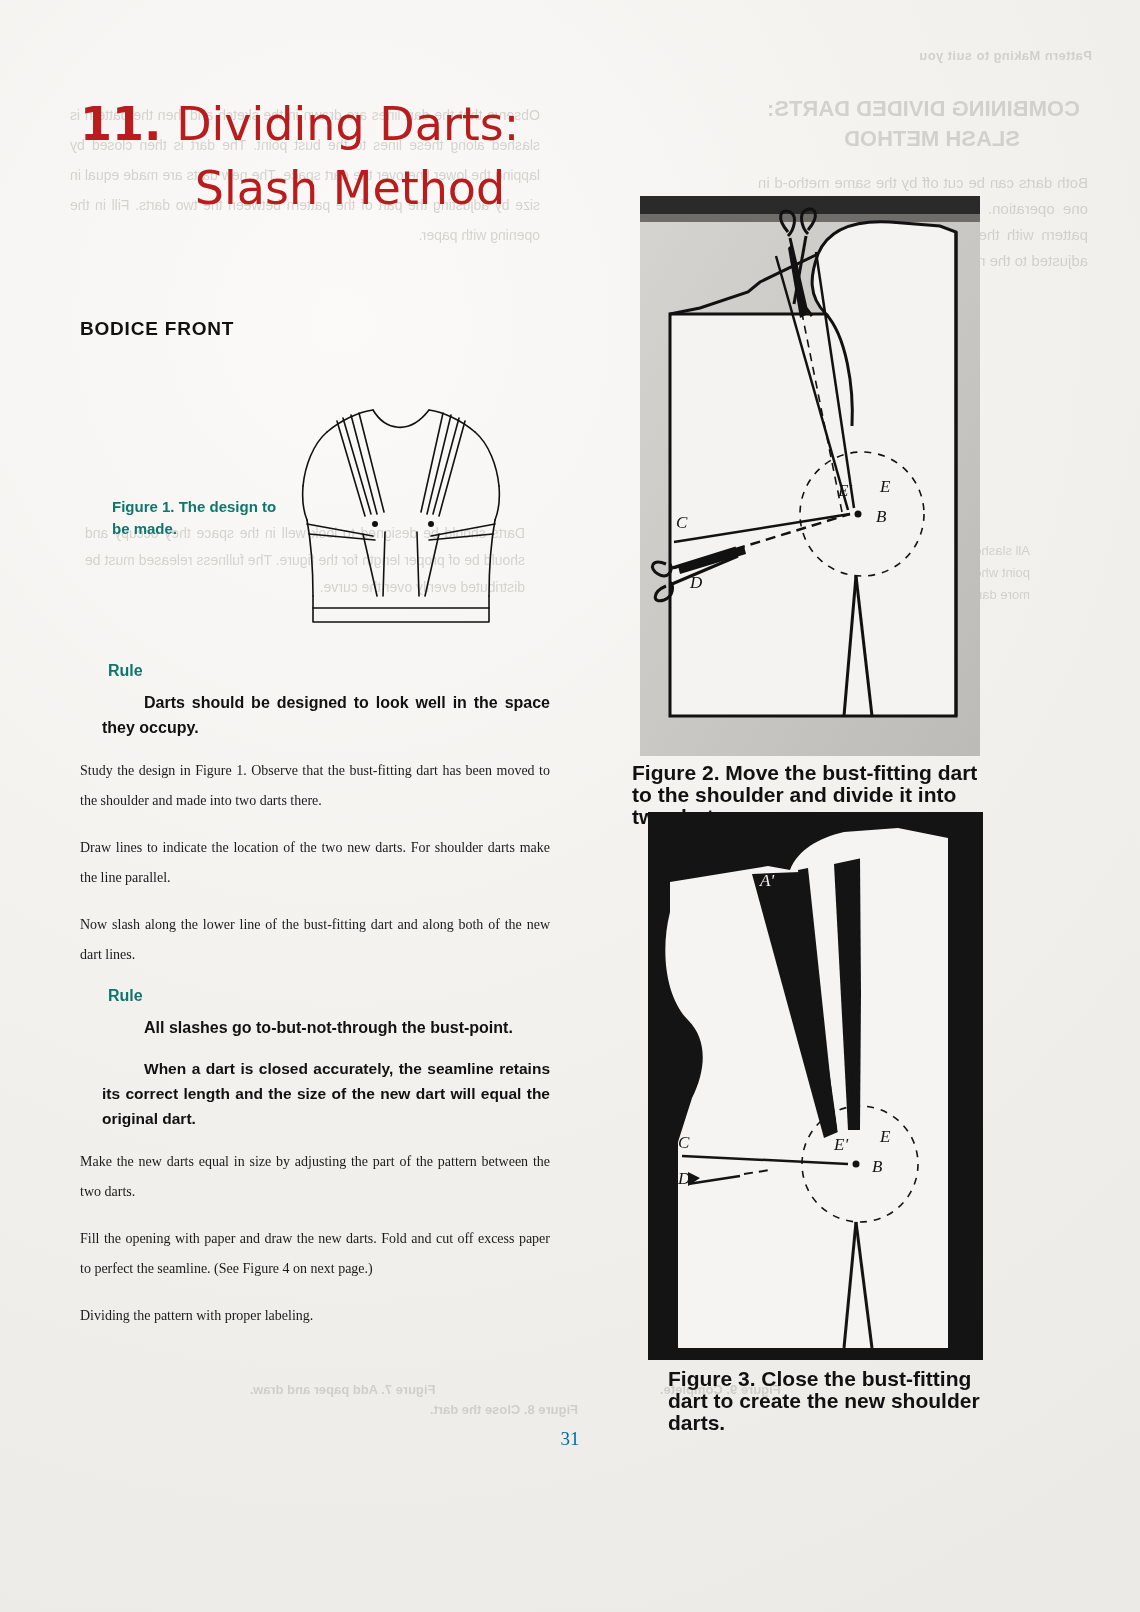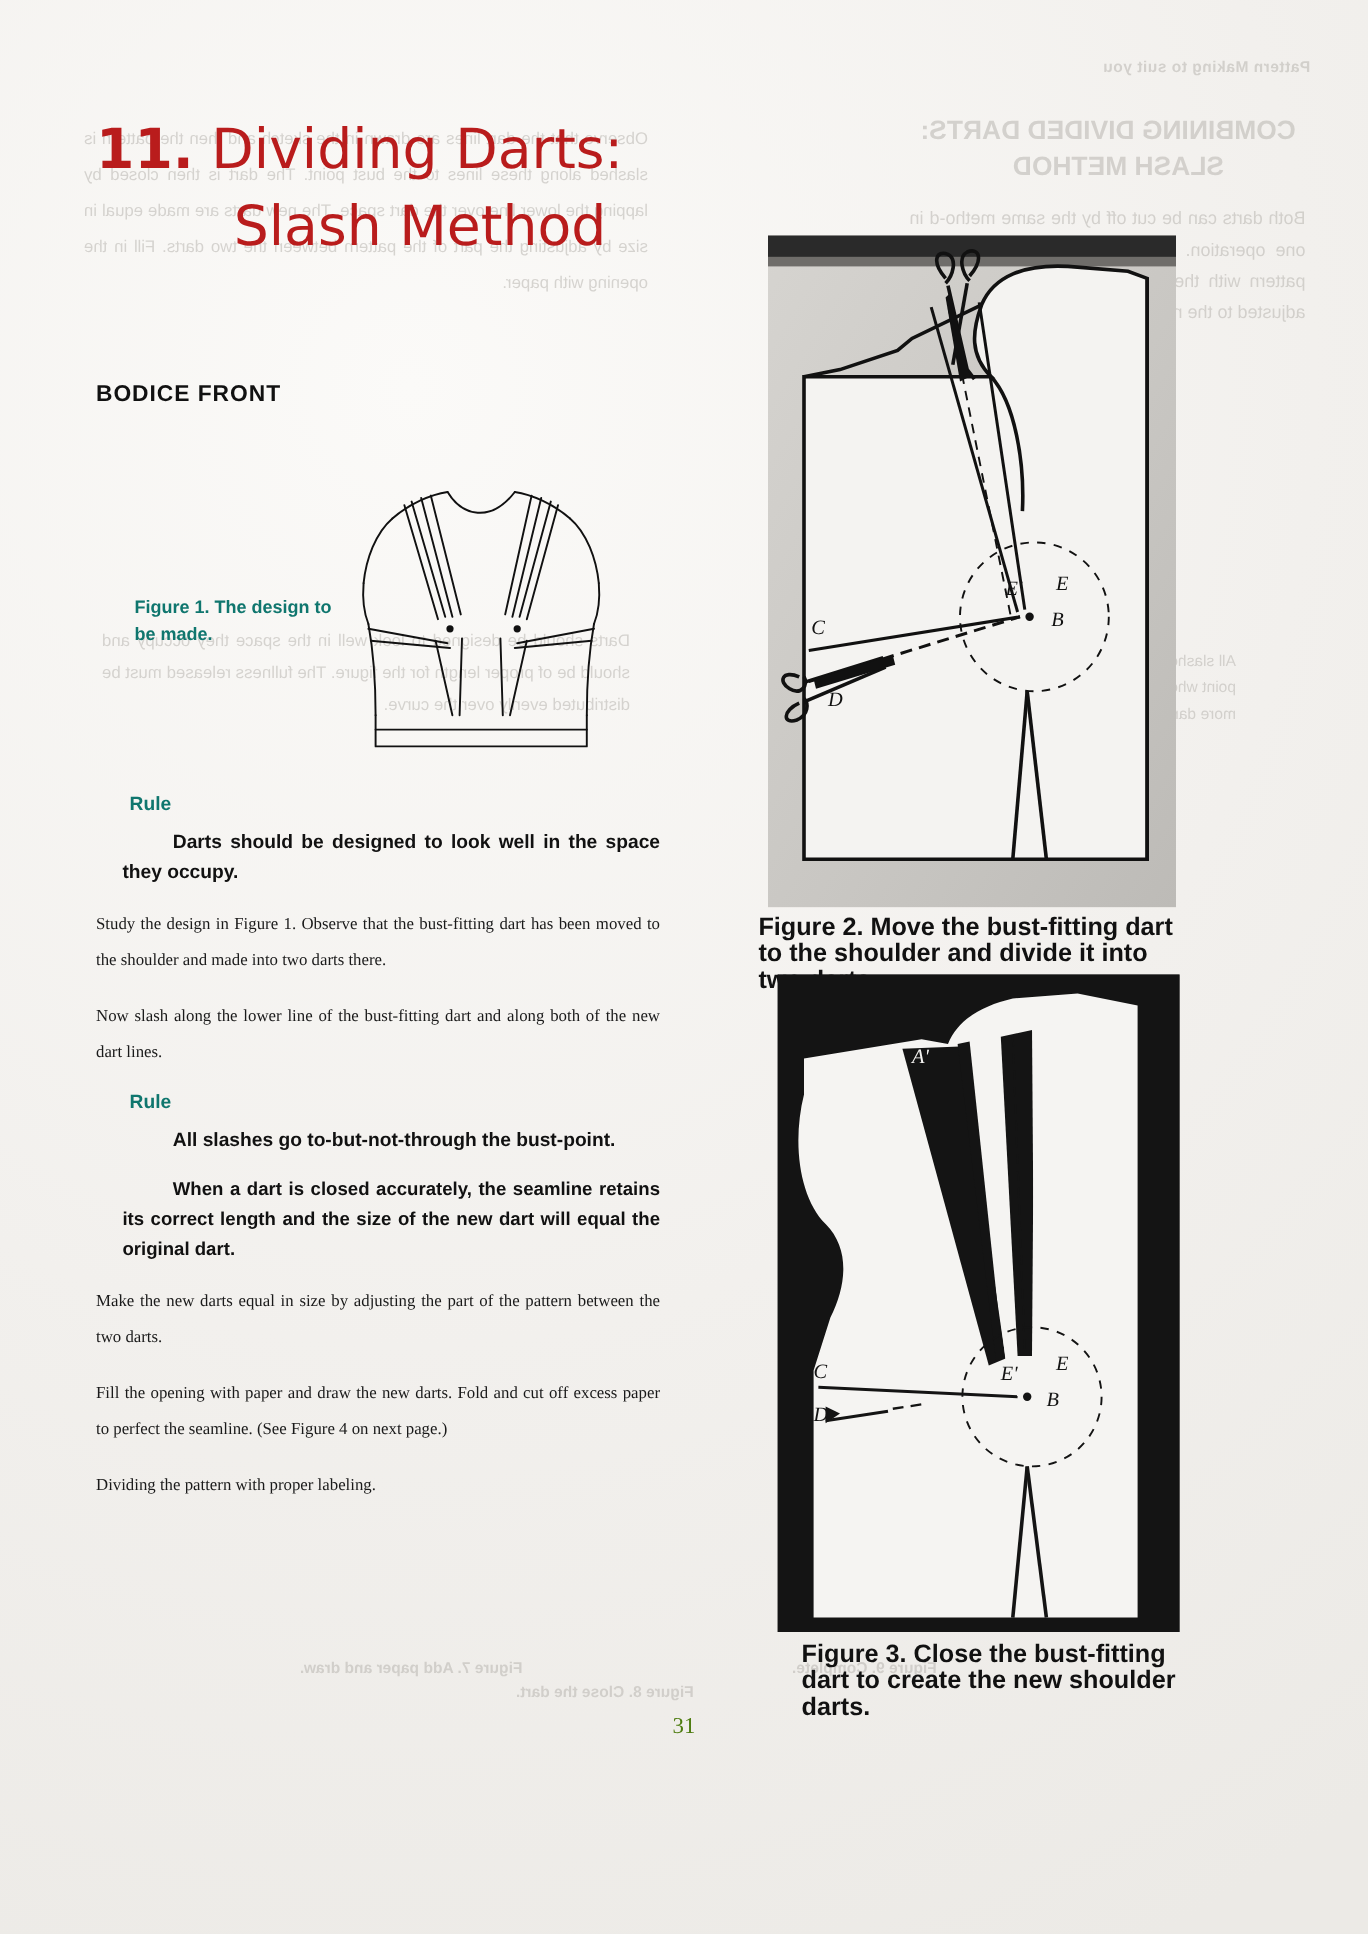--- a/index.html
+++ b/index.html
@@ -93,21 +93,21 @@
   .fig-caption {
     position:absolute;
     font-family:"Liberation Sans", sans-serif;
     font-size:21px; font-weight:bold; line-height:22px; color:#111;
   }
   .cap2 { left:632px; top:762px; width:360px; }
   .cap3 { left:668px; top:1368px; width:340px; }
 
   .pagenum {
     position:absolute; left:0; right:0; top:1428px; text-align:center;
-    font-size:19px; color:#4d7c0f;
+    font-size:19px; color:#0369a1;
   }
   svg { display:block; }
 </style>
 </head>
 <body>
 
 <div class="page"></div>
 
 <div class="content">
   <div class="bleed b1">Pattern Making to suit you</div>
@@ -179,20 +179,21 @@
           <circle cx="90" cy="150" r="3" fill="#111"></circle>
           <circle cx="146" cy="150" r="3" fill="#111"></circle>
         </svg>
       </div>
     </div>
 
     <div class="rule-label">Rule</div>
     <div class="rule-body"><span class="ind"></span><span>Darts should be designed to look well in the space they occupy.</span></div>
 
     <p class="body">Study the design in Figure 1. Observe that the bust-fitting dart has been moved to the shoulder and made into two darts there.</p>
+    <p class="body">Draw lines to indicate the location of the two new darts. For shoulder darts make the line parallel.</p>
     <p class="body">Now slash along the lower line of the bust-fitting dart and along both of the new dart lines.</p>
 
     <div class="rule-label">Rule</div>
     <div class="rule-body"><span class="ind"></span><span>All slashes go to-but-not-through the bust-point.</span></div>
 
 
     <div class="note"><span class="ind"></span><span>When a dart is closed accurately, the seamline retains its correct length and the size of the new dart will equal the original dart.</span></div>
 
     <p class="body">Make the new darts equal in size by adjusting the part of the pattern between the two darts.</p>
     <p class="body">Fill the opening with paper and draw the new darts. Fold and cut off excess paper to perfect the seamline. (See Figure 4 on next page.)</p>

